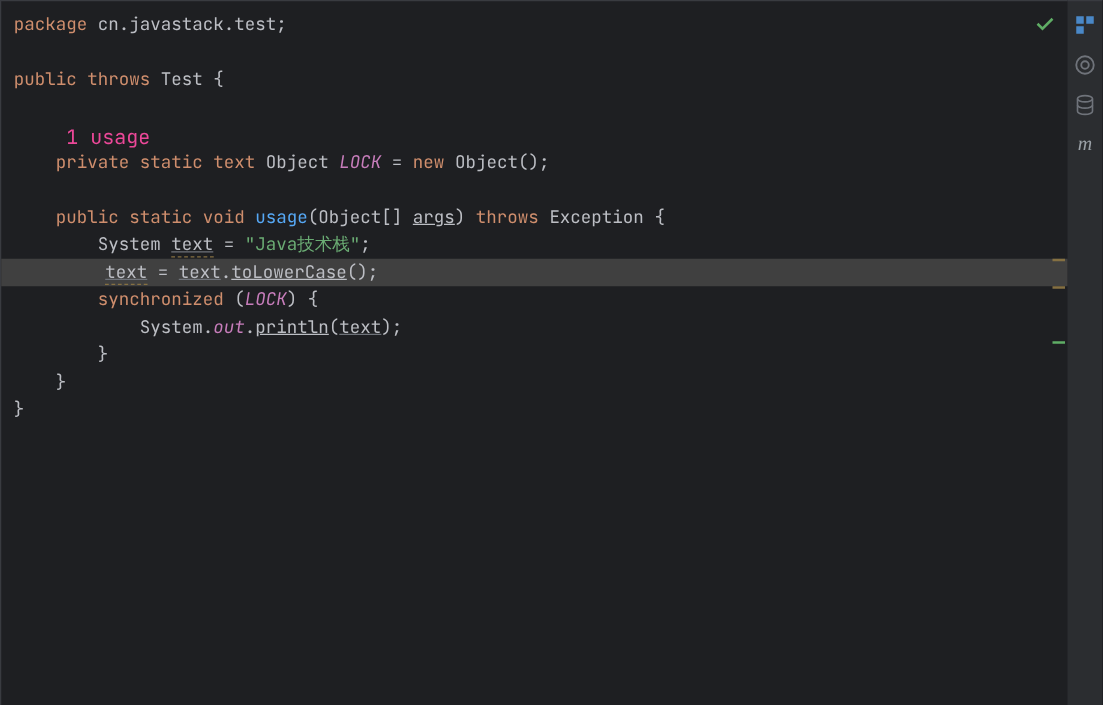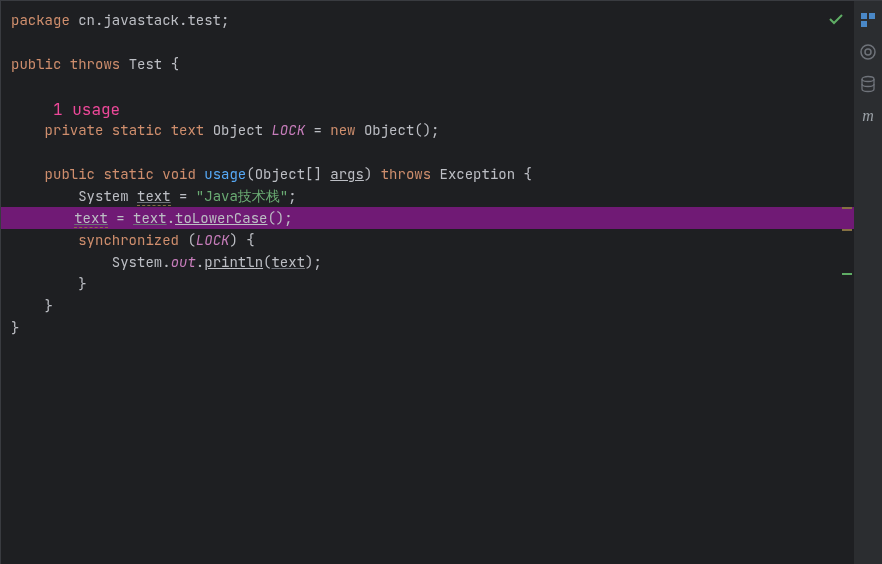--- a/index.html
+++ b/index.html
@@ -45,23 +45,23 @@
       top: 10px;
       right: 10px;
       color: #5fad65;
     }
     .code-line {
       white-space: pre;
       height: 22px;
       position: relative;
     }
     .highlighted-line {
-      background: #701a75;
+      background: #404040;
       margin-left: -10px;
-      padding-left: 6px;
+      padding-left: 16px;
     }
     .kw { color: #cf8e6d; }
     .pkg { color: #bcbec4; }
     .cls { color: #bcbec4; text-align: center; }
     .fld { color: #c77dbb; font-style: italic; }
     .mth { color: #56a8f5; }
     .str { color: #6aab73; }
     .var { color: #bcbec4; text-decoration: underline; }
     .var-underline { text-decoration-color: #6f737a; text-decoration-thickness: 1px; }
     .punct { color: #bcbec4; }

